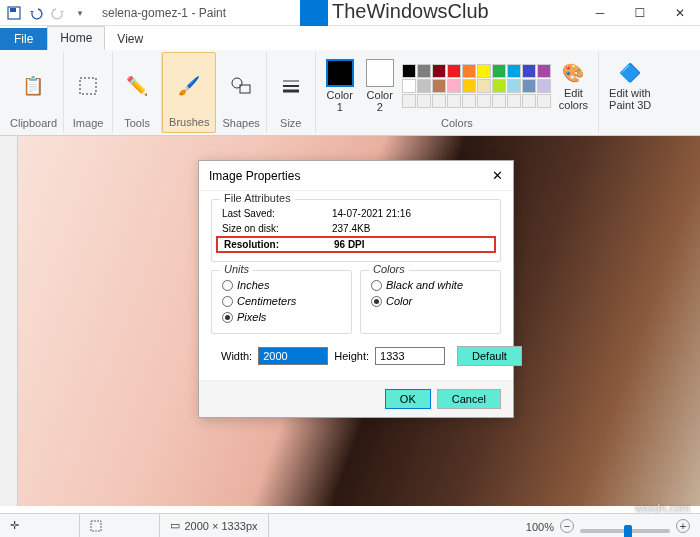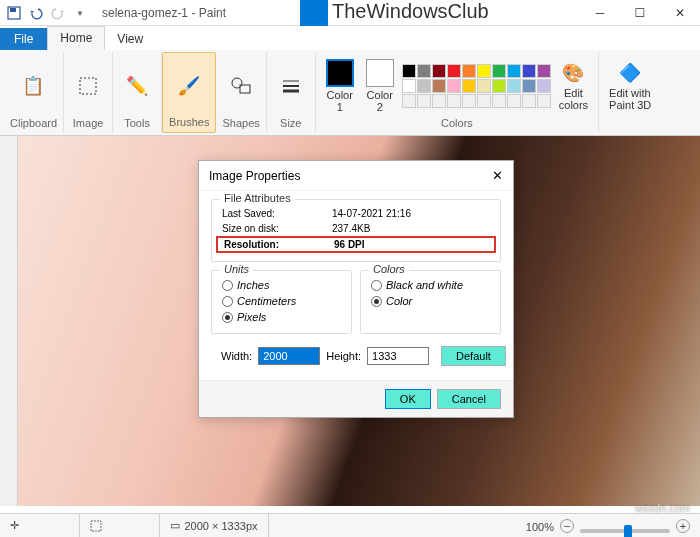--- a/index.html
+++ b/index.html
@@ -52,21 +52,21 @@
 .attr-row .k { width: 110px; }
 .attr-row .v { }
 .hl { border: 2px solid #d9362a; padding: 1px 6px; margin: 0 -6px; }
 .two-col { display: flex; gap: 8px; font-style: italic; }
 .two-col .fieldset { flex: 1; }
 .radio-row { display: flex; align-items: center; gap: 4px; font-size: 11px; padding: 2px 0; }
 .radio { width: 11px; height: 11px; border: 1px solid #666; border-radius: 50%; display: inline-flex; align-items: center; justify-content: center; }
 .radio.on::after { content: ""; width: 5px; height: 5px; background: #333; border-radius: 50%; }
 .dim-row { display: flex; align-items: center; gap: 6px; padding: 4px 10px; }
 .dim-row label { font-size: 11px; }
-.dim-row input { width: 62px; font-size: 11px; padding: 2px 4px; border: 1px solid #7a7a7a; }
+.dim-row input { width: 70px; font-size: 11px; padding: 2px 4px; border: 1px solid #7a7a7a; }
 .dim-row .sel { background: #0078d7; color: #fff; }
 .dlg-btns { display: flex; justify-content: flex-end; gap: 6px; padding: 8px 12px; border-top: 1px solid #eee; background: #f5f5f5; }
 .dlg-btns button, .btn-default { font-size: 11px; padding: 3px 14px; background: #5eead4; border: 1px solid #adadad; }
 .dlg-btns button.primary { border: 1px solid #0078d7; }
 
 
 .statusbar { position: absolute; bottom: 0; left: 0; right: 0; height: 24px; border-top: 1px solid #d0d0d0; background: #f5f6f7; display: flex; align-items: center; font-size: 11px; color: #444; }
 .statusbar .cell { padding: 0 10px; border-right: 1px solid #d0d0d0; height: 100%; display: flex; align-items: center; gap: 4px; min-width: 80px; }
 .zoom { margin-left: auto; display: flex; align-items: flex-end; gap: 6px; padding: 0 10px; }
 .slider { width: 90px; height: 4px; background: #c0c0c0; position: relative; border-radius: 2px; }

